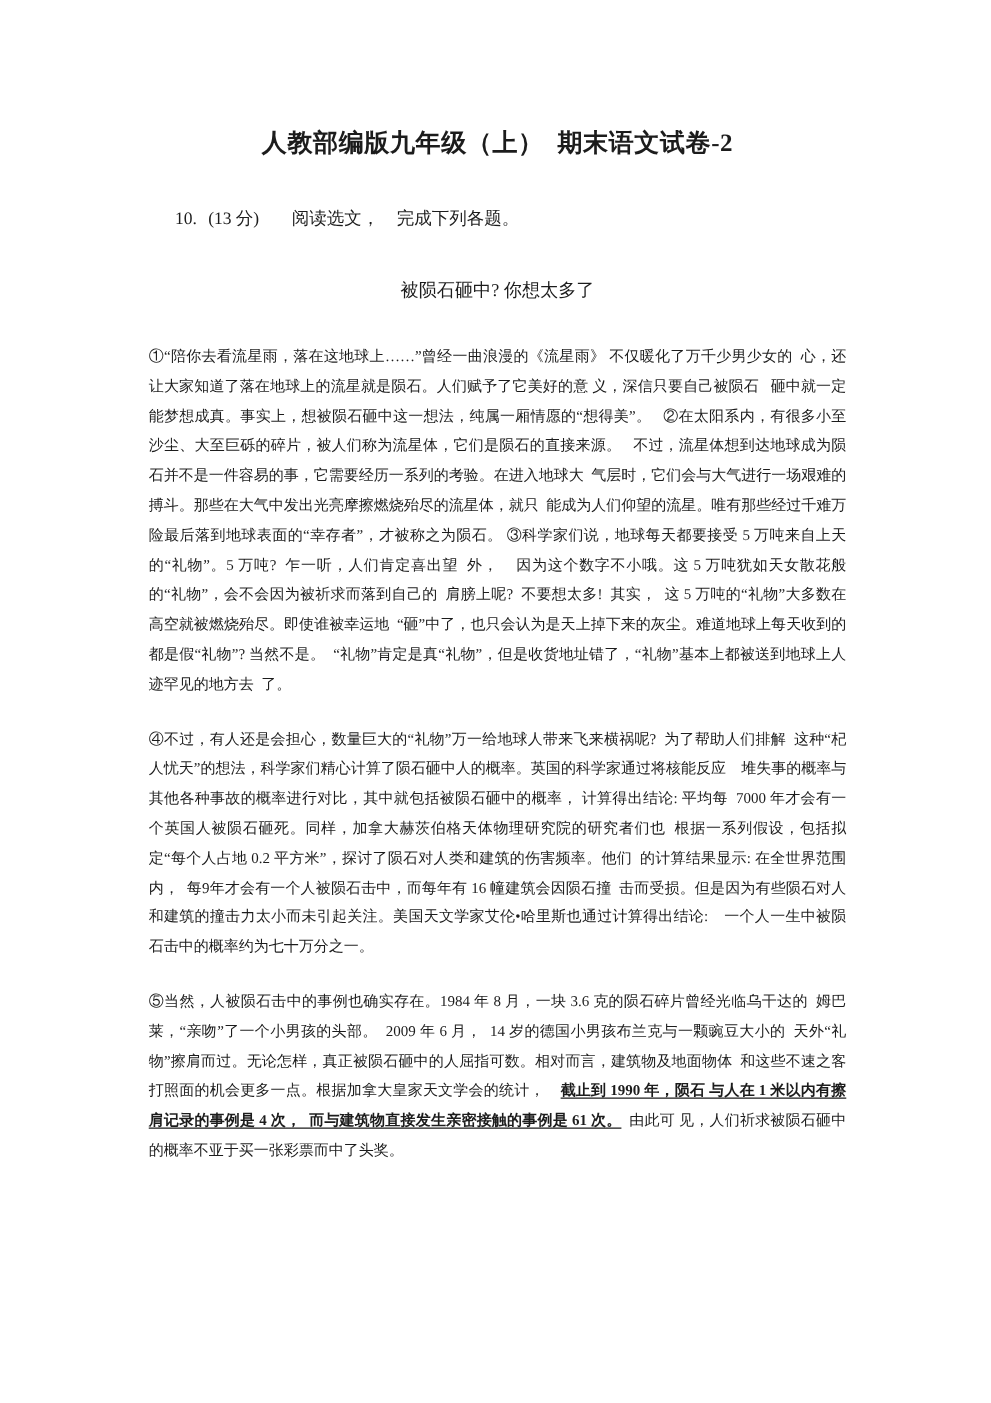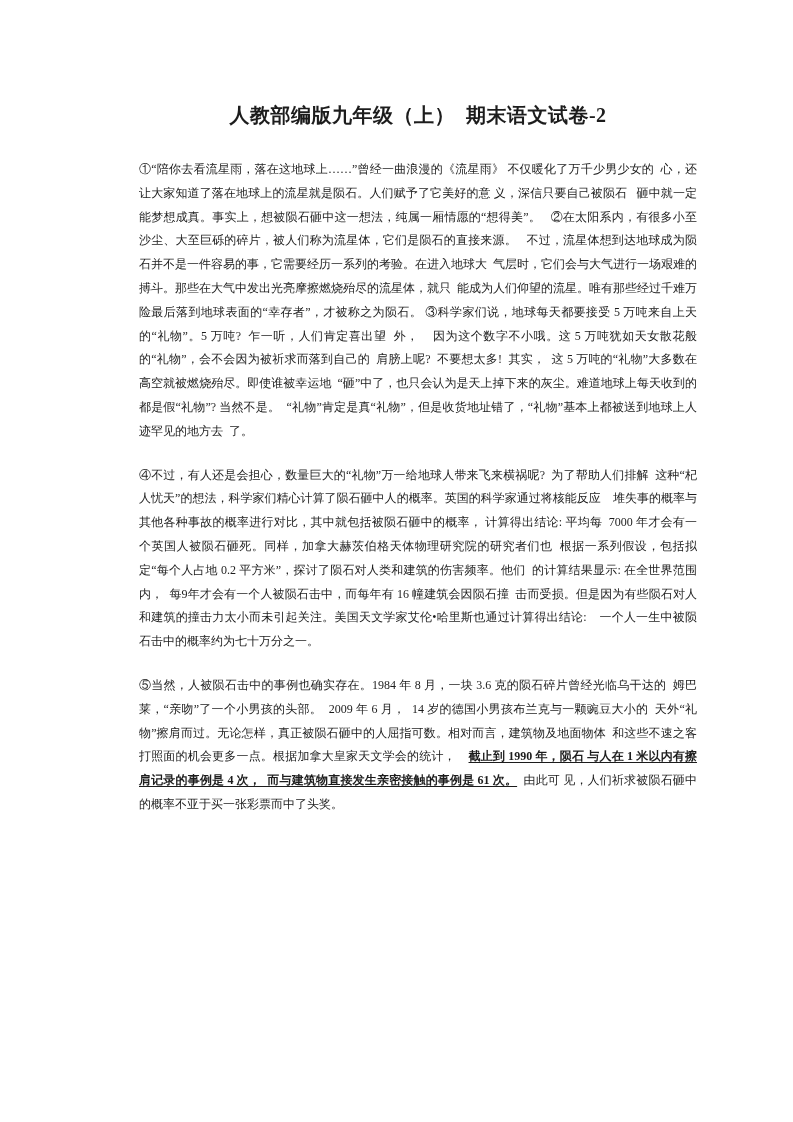--- a/index.html
+++ b/index.html
@@ -14,21 +14,20 @@
     background: #ffffff;
     overflow: hidden;
     font-family: "Liberation Serif", "DejaVu Serif", serif;
     color: #1c1c1c;
   }
   .content {
     position: absolute;
     left: 119px;
     top: 102px;
     width: 558px;
-    margin-left: 20px;
   }
   .doc-title {
     margin: 0;
     font-size: 20px;
     line-height: 26px;
     font-weight: 700;
     text-align: center;
     letter-spacing: 0.5px;
     white-space: pre-wrap;
   }
@@ -66,21 +65,25 @@
   }
 </style>
 </head>
 <body>
 
 <div class="page">
   <div class="content">
 
     <h1 class="doc-title">人教部编版九年级（上）  期末语文试卷-2</h1>
 
+    <div class="question-line">
+      <span class="q-num">10.</span><span class="q-score">(13 分)</span><span class="q-instruction">阅读选文，    完成下列各题。</span>
+    </div>
 
+    <div class="article-title">被陨石砸中? 你想太多了</div>
 
     <p class="body-para first">①“陪你去看流星雨，落在这地球上……”曾经一曲浪漫的《流星雨》 不仅暖化了万千少男少女的  心，还让大家知道了落在地球上的流星就是陨石。人们赋予了它美好的意 义，深信只要自己被陨石   砸中就一定能梦想成真。事实上，想被陨石砸中这一想法，纯属一厢情愿的“想得美”。   ②在太阳系内，有很多小至沙尘、大至巨砾的碎片，被人们称为流星体，它们是陨石的直接来源。   不过，流星体想到达地球成为陨石并不是一件容易的事，它需要经历一系列的考验。在进入地球大  气层时，它们会与大气进行一场艰难的搏斗。那些在大气中发出光亮摩擦燃烧殆尽的流星体，就只  能成为人们仰望的流星。唯有那些经过千难万险最后落到地球表面的“幸存者”，才被称之为陨石。 ③科学家们说，地球每天都要接受 5 万吨来自上天的“礼物”。5 万吨?  乍一听，人们肯定喜出望  外，    因为这个数字不小哦。这 5 万吨犹如天女散花般的“礼物”，会不会因为被祈求而落到自己的  肩膀上呢?  不要想太多!  其实，  这 5 万吨的“礼物”大多数在高空就被燃烧殆尽。即使谁被幸运地  “砸”中了，也只会认为是天上掉下来的灰尘。难道地球上每天收到的都是假“礼物”? 当然不是。  “礼物”肯定是真“礼物”，但是收货地址错了，“礼物”基本上都被送到地球上人迹罕见的地方去  了。</p>
 
     <p class="body-para">④不过，有人还是会担心，数量巨大的“礼物”万一给地球人带来飞来横祸呢?  为了帮助人们排解  这种“杞人忧天”的想法，科学家们精心计算了陨石砸中人的概率。英国的科学家通过将核能反应    堆失事的概率与其他各种事故的概率进行对比，其中就包括被陨石砸中的概率， 计算得出结论: 平均每  7000 年才会有一个英国人被陨石砸死。同样，加拿大赫茨伯格天体物理研究院的研究者们也  根据一系列假设，包括拟定“每个人占地 0.2 平方米”，探讨了陨石对人类和建筑的伤害频率。他们  的计算结果显示: 在全世界范围内，  每9年才会有一个人被陨石击中，而每年有 16 幢建筑会因陨石撞  击而受损。但是因为有些陨石对人和建筑的撞击力太小而未引起关注。美国天文学家艾伦•哈里斯也通过计算得出结论:    一个人一生中被陨石击中的概率约为七十万分之一。</p>
 
     <p class="body-para"><span>⑤当然，人被陨石击中的事例也确实存在。1984 年 8 月，一块 3.6 克的陨石碎片曾经光临乌干达的  姆巴莱，“亲吻”了一个小男孩的头部。  2009 年 6 月，  14 岁的德国小男孩布兰克与一颗豌豆大小的  天外“礼物”擦肩而过。无论怎样，真正被陨石砸中的人屈指可数。相对而言，建筑物及地面物体  和这些不速之客打照面的机会更多一点。根据加拿大皇家天文学会的统计，    </span><span class="u-bold">截止到 1990 年，陨石 与人在 1 米以内有擦肩记录的事例是 4 次，  而与建筑物直接发生亲密接触的事例是 61 次。</span><span>  由此可 见，人们祈求被陨石砸中的概率不亚于买一张彩票而中了头奖。</span></p>
 
   </div>
 </div>
 

